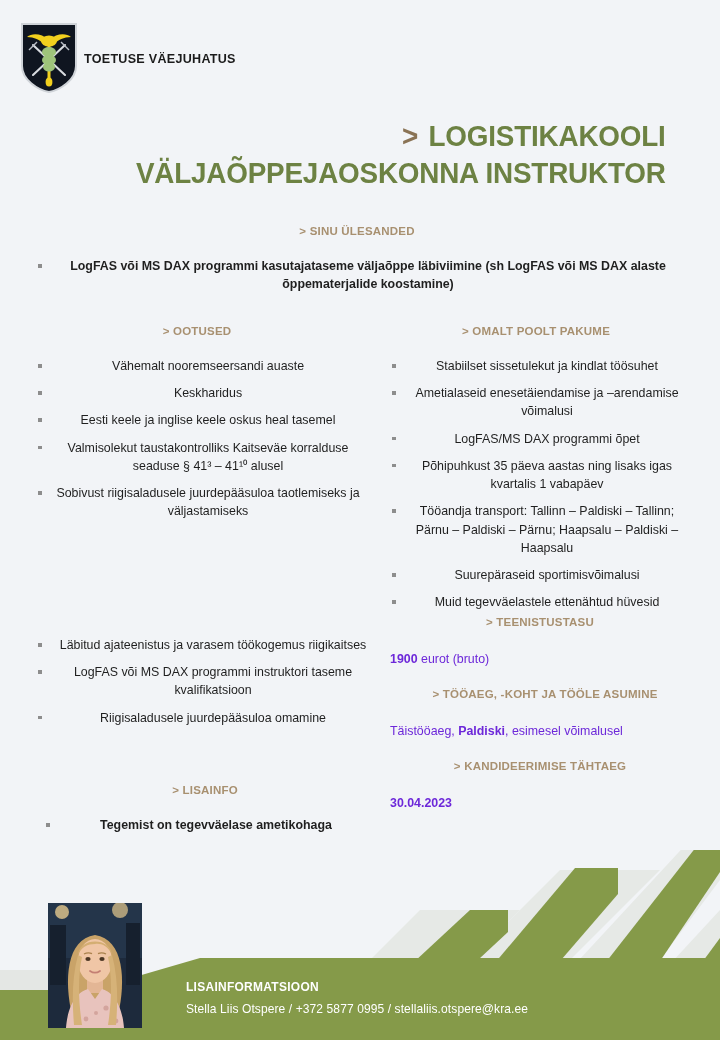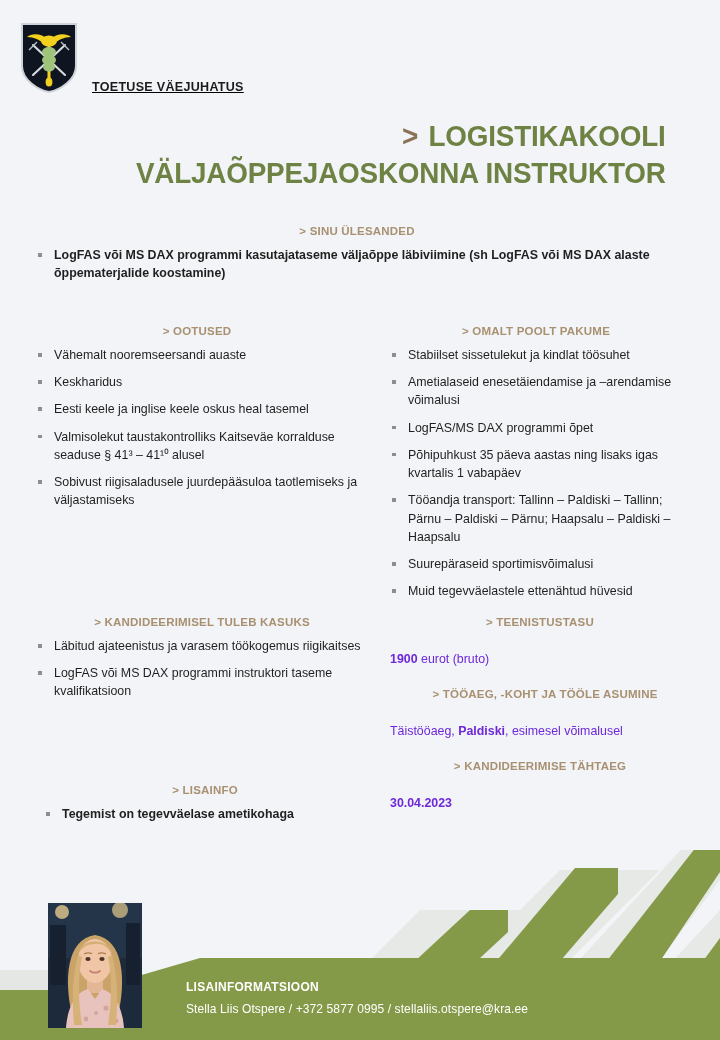--- a/index.html
+++ b/index.html
@@ -20,23 +20,22 @@
     background: #f2f4f7;
     overflow: hidden;
   }
 
   
   .header {
     position: absolute;
     top: 22px;
     left: 20px;
     display: flex;
-    align-items: flex-end;
-    gap: 14px;
-    text-decoration: underline;
+    align-items: center;
+    gap: 6px;
   }
   .emblem { width: 58px; height: 72px; display: block; }
   .org-name {
     font-size: 13.5px;
     font-weight: bold;
     letter-spacing: 0.3px;
     color: #1b1b1b;
     font-family: "Liberation Sans", sans-serif;
     transform: scaleX(0.93);
     transform-origin: left center;
@@ -70,21 +69,21 @@
   .sec-head {
     font-size: 11.5px;
     font-weight: bold;
     color: #a89070;
     letter-spacing: 0.2px;
     white-space: nowrap;
     text-align: center;
   }
 
   
-  .blist { list-style: none; margin-top: 9px; }
+  .blist { list-style: none; margin-top: 20px; text-align: center; }
   .blist li {
     position: relative;
     padding-left: 22px;
     margin-bottom: 9px;
     font-size: 12.4px;
     line-height: 1.47;
     color: #1f1f1f;
   }
   .blist li::before {
     content: "";
@@ -230,24 +229,24 @@
       <li>Ametialaseid enesetäiendamise ja –arendamise võimalusi</li>
       <li>LogFAS/MS DAX programmi õpet</li>
       <li>Põhipuhkust 35 päeva aastas ning lisaks igas kvartalis 1 vabapäev</li>
       <li>Tööandja transport: Tallinn – Paldiski – Tallinn; Pärnu – Paldiski – Pärnu; Haapsalu – Paldiski – Haapsalu</li>
       <li>Suurepäraseid sportimisvõimalusi</li>
       <li>Muid tegevväelastele ettenähtud hüvesid</li>
     </ul>
   </div>
 
   <div class="b-bonus">
-    <div class="sec-head">&gt; KANDIDEERIMISEL TULEB KASUKS</div>
     <ul class="blist">
       <li>Läbitud ajateenistus ja varasem töökogemus riigikaitses</li>
       <li>LogFAS või MS DAX programmi instruktori taseme kvalifikatsioon</li>
+      <li>Riigisaladusele juurdepääsuloa omamine</li>
     </ul>
   </div>
 
   <div class="b-extra">
     <div class="sec-head">&gt; LISAINFO</div>
     <ul class="blist">
       <li><strong>Tegemist on tegevväelase ametikohaga</strong></li>
     </ul>
   </div>
 

